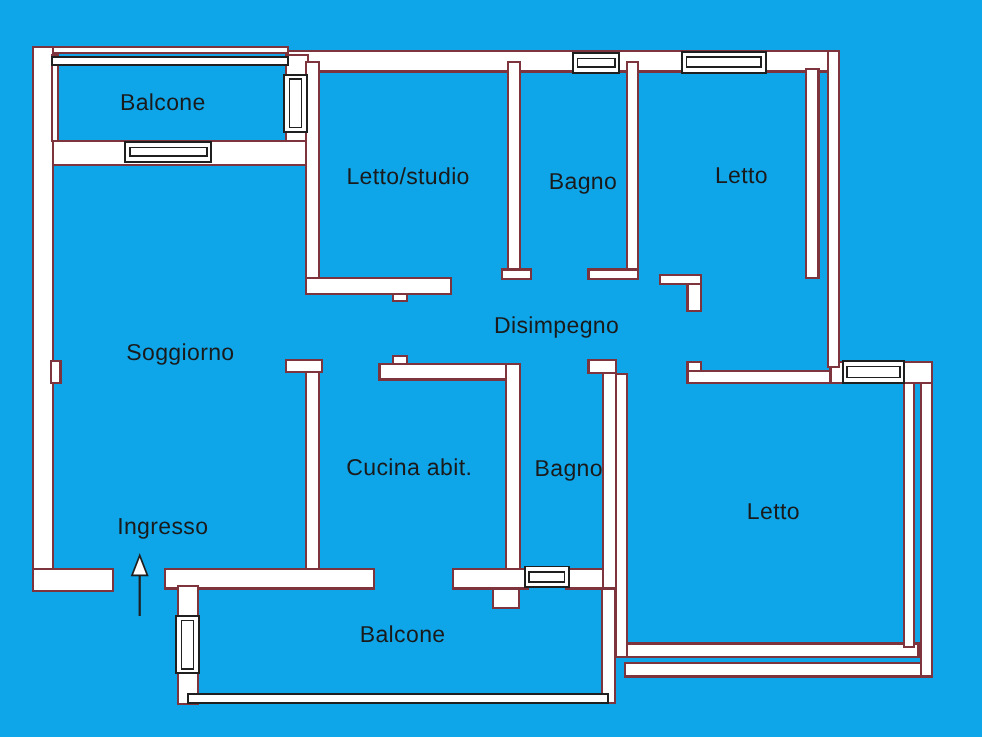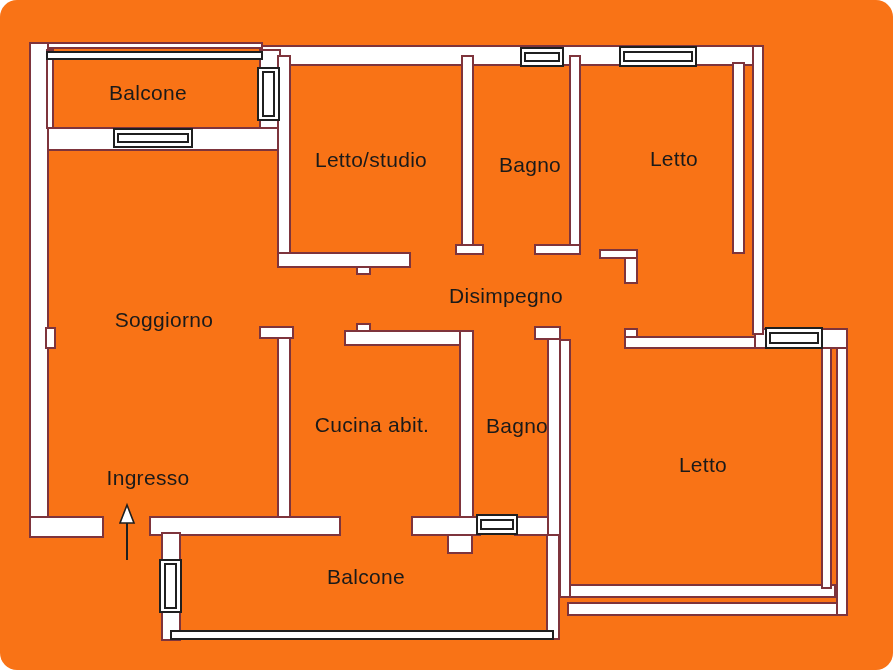--- a/index.html
+++ b/index.html
@@ -11,21 +11,21 @@
   .win-o{fill:#ffffff;stroke:var(--sym,#1f1f1f);stroke-width:1.8;}
   .win-i{fill:#ffffff;stroke:var(--sym,#1f1f1f);stroke-width:1.4;}
   .arrow{stroke:var(--sym,#1f1f1f);stroke-width:2;fill:none;}
   .arrow-head{fill:#ffffff;stroke:var(--sym,#1f1f1f);stroke-width:1.6;}
   .room-label{fill:var(--txt,#1a1a1a);font-size:21px;text-anchor:middle;
               font-family:"Liberation Sans",sans-serif;letter-spacing:.3px;}
 </style>
 </head>
 <body>
 
-<div class="stage" style="--wall: #7e343c; --sym: #1f1f1f; --txt: #1a1a1a; background: #f97316; border-radius: 17px;">
+<div class="stage" style="--wall: #7e343c; --sym: #1f1f1f; --txt: #1a1a1a; background: #0ea5e9;">
 <svg width="893" height="670" viewBox="0 0 893 670">
 
   <g shape-rendering="crispEdges">
     <rect class="wall" x="30" y="43" width="232" height="5"></rect>
     <rect class="wall" x="262" y="46" width="500" height="19"></rect>
     <rect class="wall" x="30" y="43" width="18" height="494"></rect>
     <rect class="wall" x="46" y="328" width="9" height="20"></rect>
     <rect class="wall" x="30" y="517" width="73" height="20"></rect>
     <rect class="wall" x="150" y="517" width="190" height="18"></rect>
     <rect class="wall" x="412" y="517" width="68" height="18"></rect>

